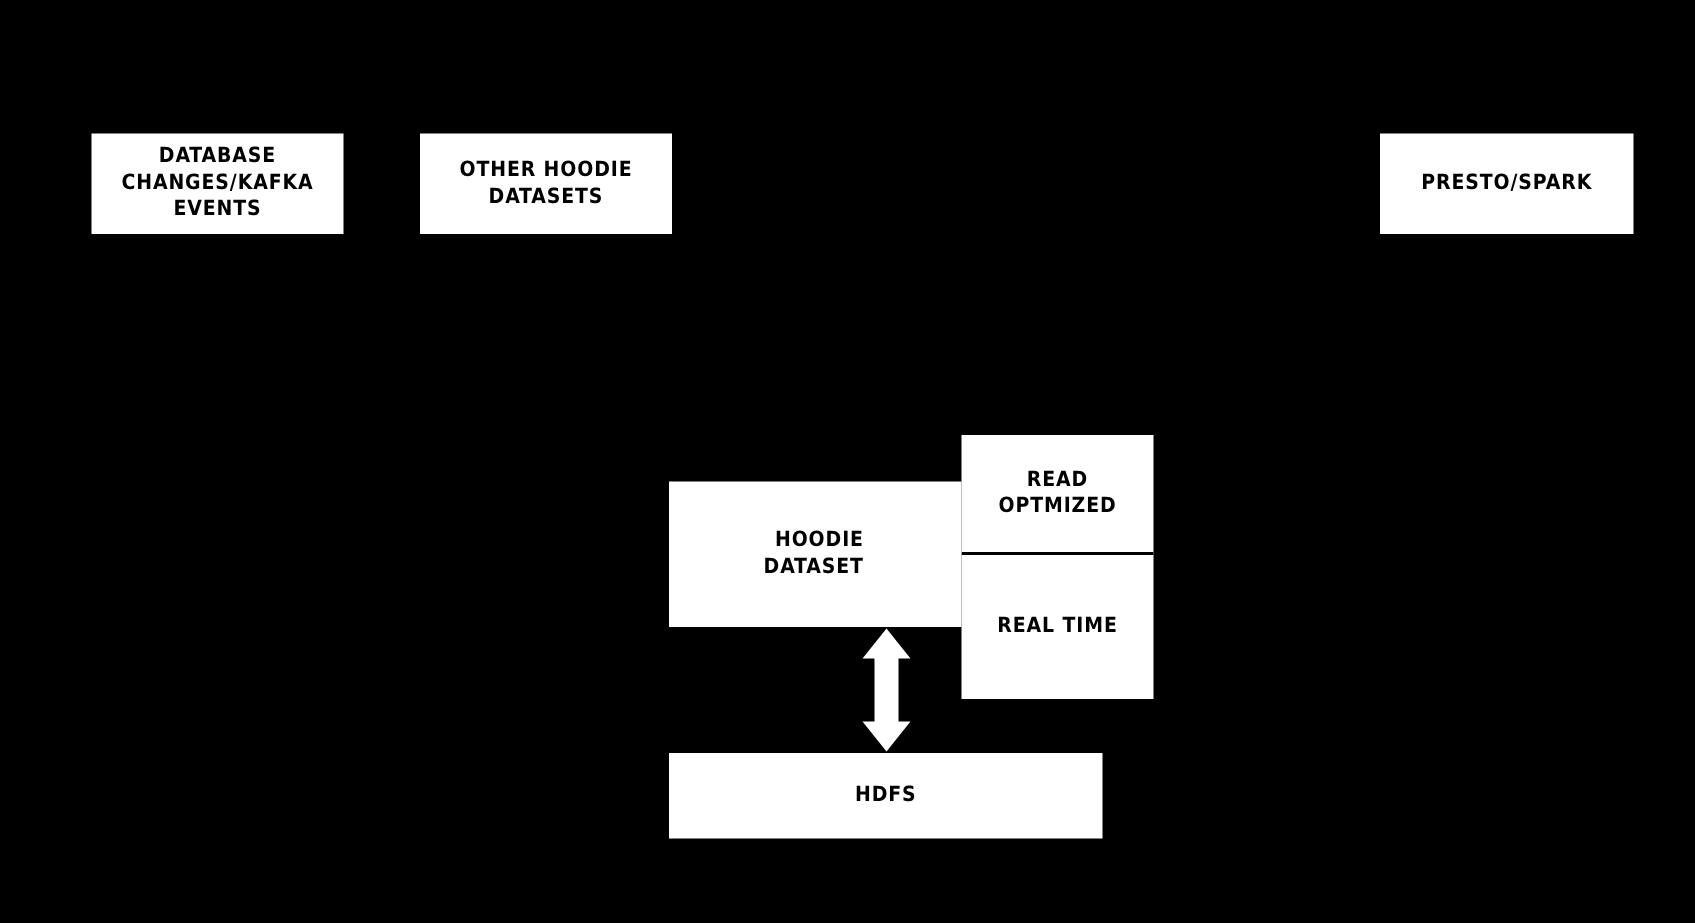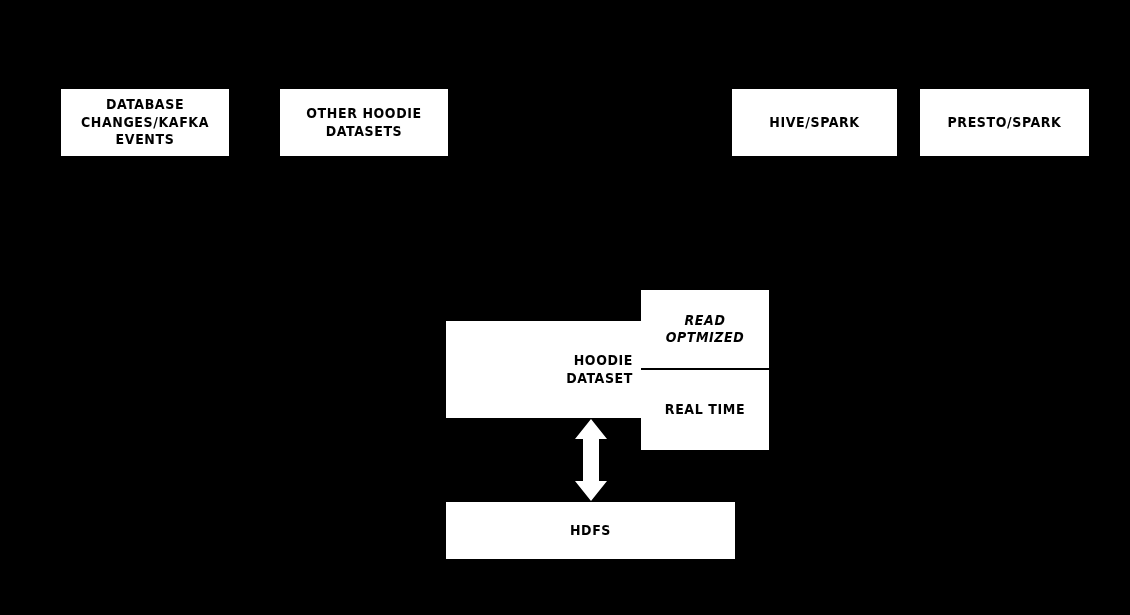--- a/index.html
+++ b/index.html
@@ -33,32 +33,30 @@
     font-stretch: condensed;
     padding: 2px 6px;
   }
   .node .label {
     display: block;
     width: 100%;
     white-space: pre-line;
   }
   
   .node.align-right {
-    justify-content: flex-end;
     text-align: right;
     padding-right: 8px;
   }
   .node.align-right .label {
     width: auto;
     text-align: right;
   }
   
   .node.stack-top {
     border-bottom: 2px solid #000000;
-    font-style: italic;
   }
   .arrow-svg {
     position: absolute;
     overflow: visible;
   }
 </style>
 </head>
 <body>
 
 <div id="canvas">
@@ -67,34 +65,31 @@
     <span class="label">OTHER HOODIE
 DATASETS</span>
   </div>
 
   <div class="node" style="left:61px; top:89px; width:168px; height:67px;">
     <span class="label">DATABASE
 CHANGES/KAFKA
 EVENTS</span>
   </div>
 
-  <div class="node" style="left:732px; top:89px; width:165px; height:67px;">
-    <span class="label">HIVE/SPARK</span>
-  </div>
 
   <div class="node" style="left:920px; top:89px; width:169px; height:67px;justify-content:flex-end;">
     <span class="label">PRESTO/SPARK</span>
   </div>
 
   <div class="node stack-top" style="left:641px; top:290px; width:128px; height:80px;">
     <span class="label">READ
 OPTMIZED</span>
   </div>
 
-  <div class="node" style="left:641px; top:370px; width:128px; height:80px;">
+  <div class="node" style="left:641px; top:370px; width:128px; height:96px;">
     <span class="label">REAL TIME</span>
   </div>
 
   <div class="node align-right" style="left:446px; top:321px; width:195px; height:97px;">
     <span class="label">HOODIE
 DATASET</span>
   </div>
 
   <svg class="arrow-svg" style="left:574px; top:419px;" width="34" height="82" viewBox="0 0 34 82">
     <polygon points="17,0 33,20 25,20 25,62 33,62 17,82 1,62 9,62 9,20 1,20" fill="#ffffff"></polygon>

